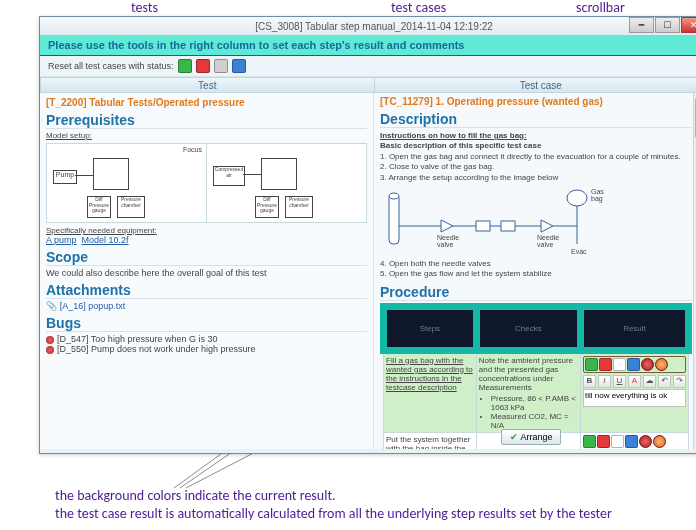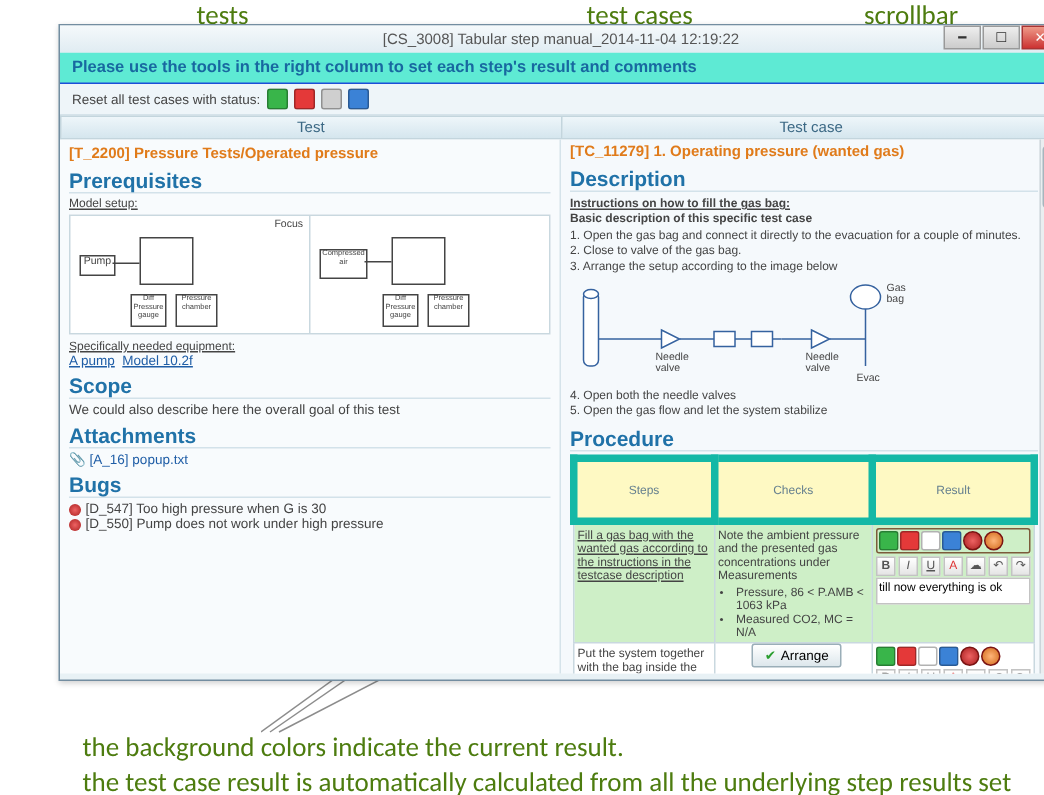--- a/index.html
+++ b/index.html
@@ -25,35 +25,35 @@
   .diagram { border:1px solid #c9d8df; background:#fff; height:78px; margin:3px 0; display:flex; }
   .diag-half{width:50%; position:relative;}
   .diag-half:first-child{border-right:1px solid #c9d8df;}
   .box{position:absolute; border:1px solid #444; background:#fff; font-size:7px; text-align:center; line-height:1.1;}
   .lnk{color:#1f5da6; text-decoration:underline; cursor:pointer;}
   .bug-dot{display:inline-block; width:8px; height:8px; background:radial-gradient(#ee6363,#a91f1f); border-radius:50%; margin-right:3px; vertical-align:middle;}
   .instr{font-size:8px; color:#444; line-height:1.3;}
   .instr b{font-weight:700;}
   .tc-diagram{border:1px solid transparent; height:70px; position:relative; margin:2px 0;}
   .tbl{width:100%; border-collapse:collapse; font-size:8px;}
-  .tbl th{background:#fef9c3; border:5px solid #14b8a6; font-weight:400; color:#66808f; padding:14px; font-size:8px;}
+  .tbl th{background:#0f172a; border:7px solid #14b8a6; font-weight:400; color:#66808f; padding:14px; font-size:8px;}
   .tbl td{border:1px solid #c9d8df; padding:2px; vertical-align:top;}
   .row-green{background:#ceefc7;}
   .row-white{background:#fff;}
   .res-btns{display:flex; gap:1px; margin-bottom:2px; flex-wrap:wrap;}
   .mini{width:11px; height:11px; border:1px solid rgba(0,0,0,.3); border-radius:2px; cursor:pointer;}.white{background:#fff}
   .bug-ico{width:11px; height:11px; background:radial-gradient(#ee6363,#a91f1f); border:1px solid #7a1313; border-radius:50%; cursor:pointer;}
   .fmt-bar{display:flex; gap:2px; font-size:8px; color:#555; margin-bottom:1px;}
   .fmt{width:11px; height:11px; border:1px solid #c3c3c3; text-align:center; line-height:10px; background:linear-gradient(#fff,#e5e5e5); cursor:pointer;}
   .tarea{width:100%; height:18px; border:1px solid #c3c3c3; font-size:8px; padding:1px; box-sizing:border-box; font-family:inherit; resize:none;}
   .scrollbar{position:absolute; right:0; top:0; bottom:0; width:14px; background:#eaeef0; border-left:1px solid #cbd5da;}
   .thumb{position:absolute; left:1px; right:1px; top:4px; height:40px; background:linear-gradient(#d0dce2,#b8c7cf); border:1px solid #a6b5bd; border-radius:3px;}
   .submit{position:absolute; bottom:4px; left:38%; height:16px; padding:0 8px; font-size:9px; border:1px solid #9aaeb8; background:linear-gradient(#fff,#dde7ec); cursor:pointer; border-radius:2px;}
   .submit::before{content:"✔"; color:#2b9e2f; margin-right:3px;}
-  .ann-label{position:absolute; font-family:Calibri,"Segoe UI",sans-serif; font-size:18px; color:#4d7c0f; line-height:1.3;}
+  .ann-label{position:absolute; font-family:Calibri,"Segoe UI",sans-serif; font-size:14px; color:#4c1d95; line-height:1.3;}
   .ann-line{position:absolute; background:#8c8c8c;}
   svg.leader{position:absolute; pointer-events:none;}
 </style>
 </head>
 <body>
 <div id="stage">
 
 <div class="ann-label" style="left:131px; top:-1px;">tests</div>
 <div class="ann-label" style="left:391px; top:-1px;">test cases</div>
 <div class="ann-label" style="left:576px; top:-1px;">scrollbar</div>
@@ -98,21 +98,21 @@
     <span class="status-btn grey"></span>
     <span class="status-btn blue"></span>
   </div>
   <div class="headers">
     <div class="header-cell">Test</div>
     <div class="header-cell">Test case</div>
   </div>
   <div class="columns">
 
     <div class="col-left">
-      <div class="sec-title">[T_2200] Pressure Tests/Operated pressure</div>
+      <div class="sec-title">[T_2200] Tabular Tests/Operated pressure</div>
       <div class="sec-h">Prerequisites</div>
       <div style="text-decoration:underline; font-size:8px;">Model setup:</div>
       <div class="diagram">
         <div class="diag-half">
           <div style="position:absolute; right:4px; top:2px; font-size:7px;">Focus</div>
           <div class="box" style="left:6px; top:26px; width:22px; height:12px;">Pump</div>
           <div class="box" style="left:46px; top:14px; width:34px; height:30px;"></div>
           <div class="box" style="left:40px; top:52px; width:22px; height:20px; font-size:5px;">Diff Pressure gauge</div>
           <div class="box" style="left:70px; top:52px; width:26px; height:20px; font-size:5px;">Pressure chamber</div>
           <div style="position:absolute; left:28px; top:31px; width:18px; border-top:1px solid #444;"></div>

